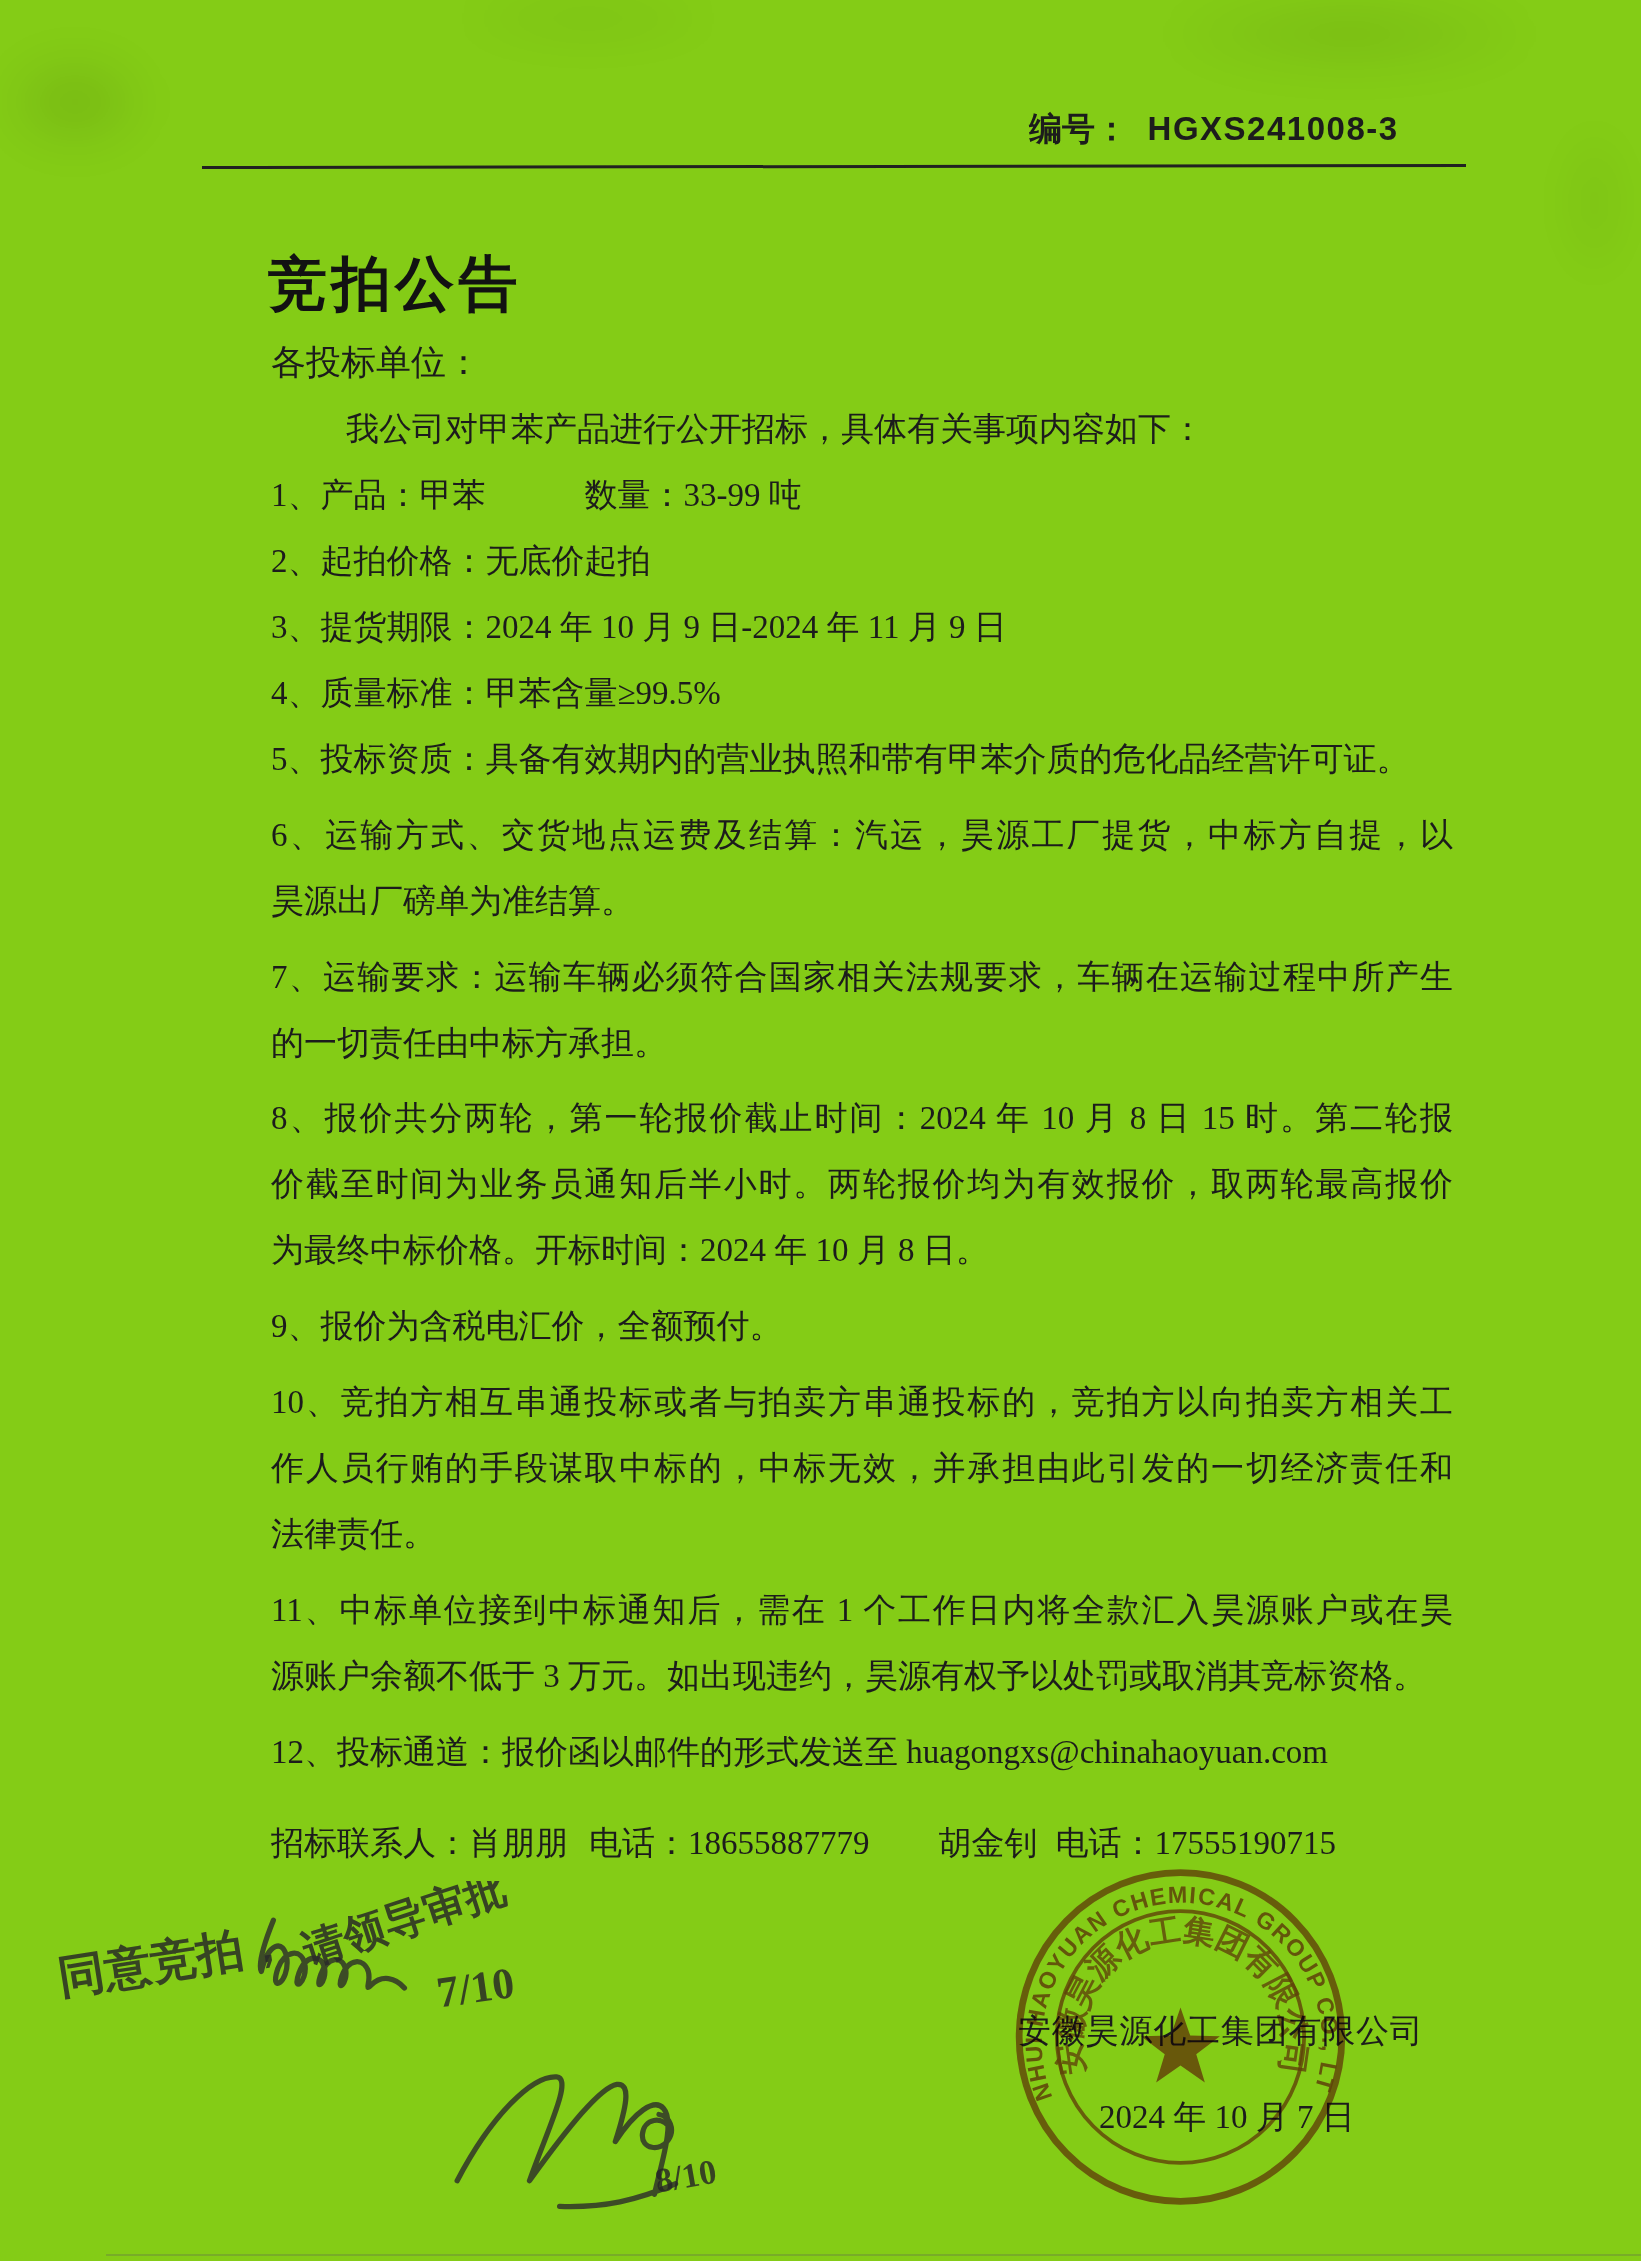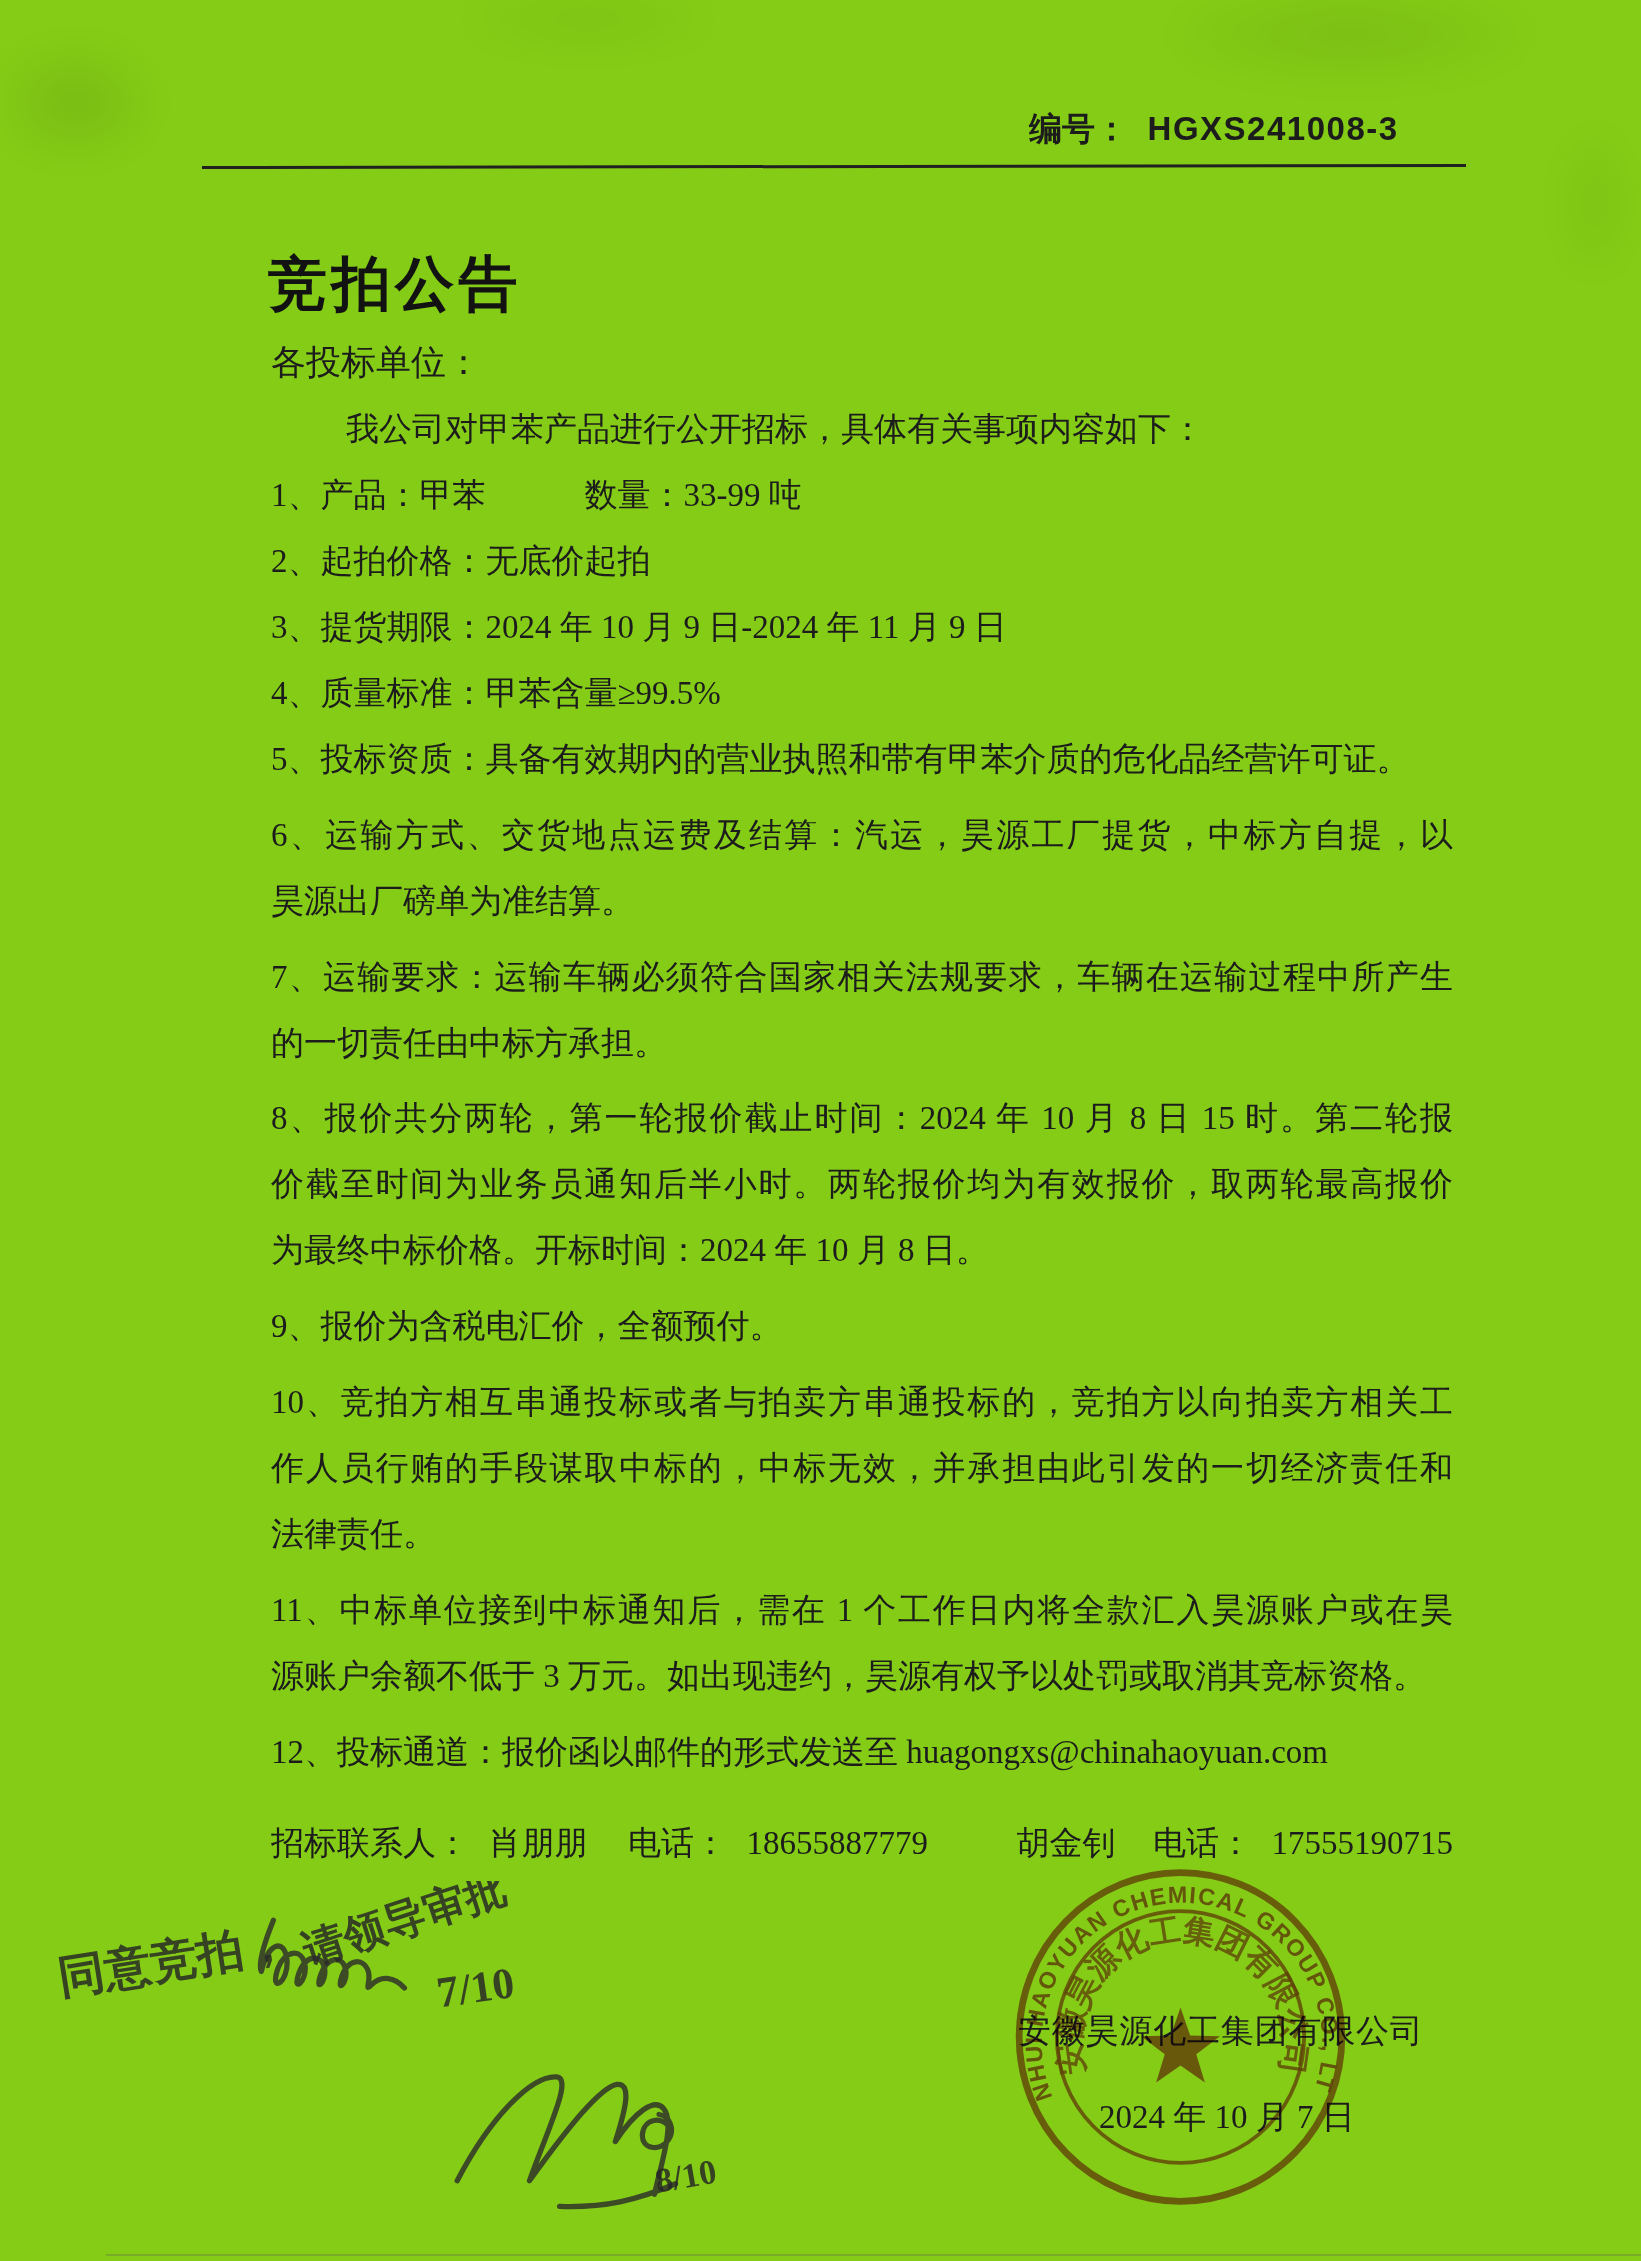--- a/index.html
+++ b/index.html
@@ -24,21 +24,21 @@
          font-size:59px;line-height:71px;font-weight:bold;letter-spacing:4.5px;
          font-family:"Liberation Sans","DejaVu Sans",sans-serif;color:#121212;}
 
   .body{position:absolute;left:271px;top:330px;width:1182px;font-size:33px;font-family:Liberation Serif, serif;}
   .line{height:66px;line-height:66px;text-align:justify;text-align-last:left;}
   .line.fill{text-align-last:justify;}
   .salutation{font-size:35px;}
   .intro{text-indent:75px;}
   .item.gap{margin-top:9.8px;}
 
-  .contacts{margin-top:25px;display:flex;white-space:nowrap;justify-content:space-between;}
+  .contacts{margin-top:25px;display:flex;white-space:nowrap;}
   .c-gap1{margin-left:21px;}
   .c-seg2{margin-left:69px;}
   .c-gap2{margin-left:18px;}
   .office{margin-top:33px;padding-left:200px;white-space:nowrap;}
 
   .company{position:absolute;left:1018px;top:2009px;font-size:33px;letter-spacing:0.8px;white-space:nowrap;}
   .issuedate{position:absolute;left:1099px;top:2095px;font-size:33px;white-space:nowrap;}
 
   .hand{position:absolute;left:41px;top:1881px;pointer-events:none;}
   .hand text{fill:#262626;opacity:.82;font-family:"Liberation Serif","DejaVu Serif",serif;font-weight:bold;}

